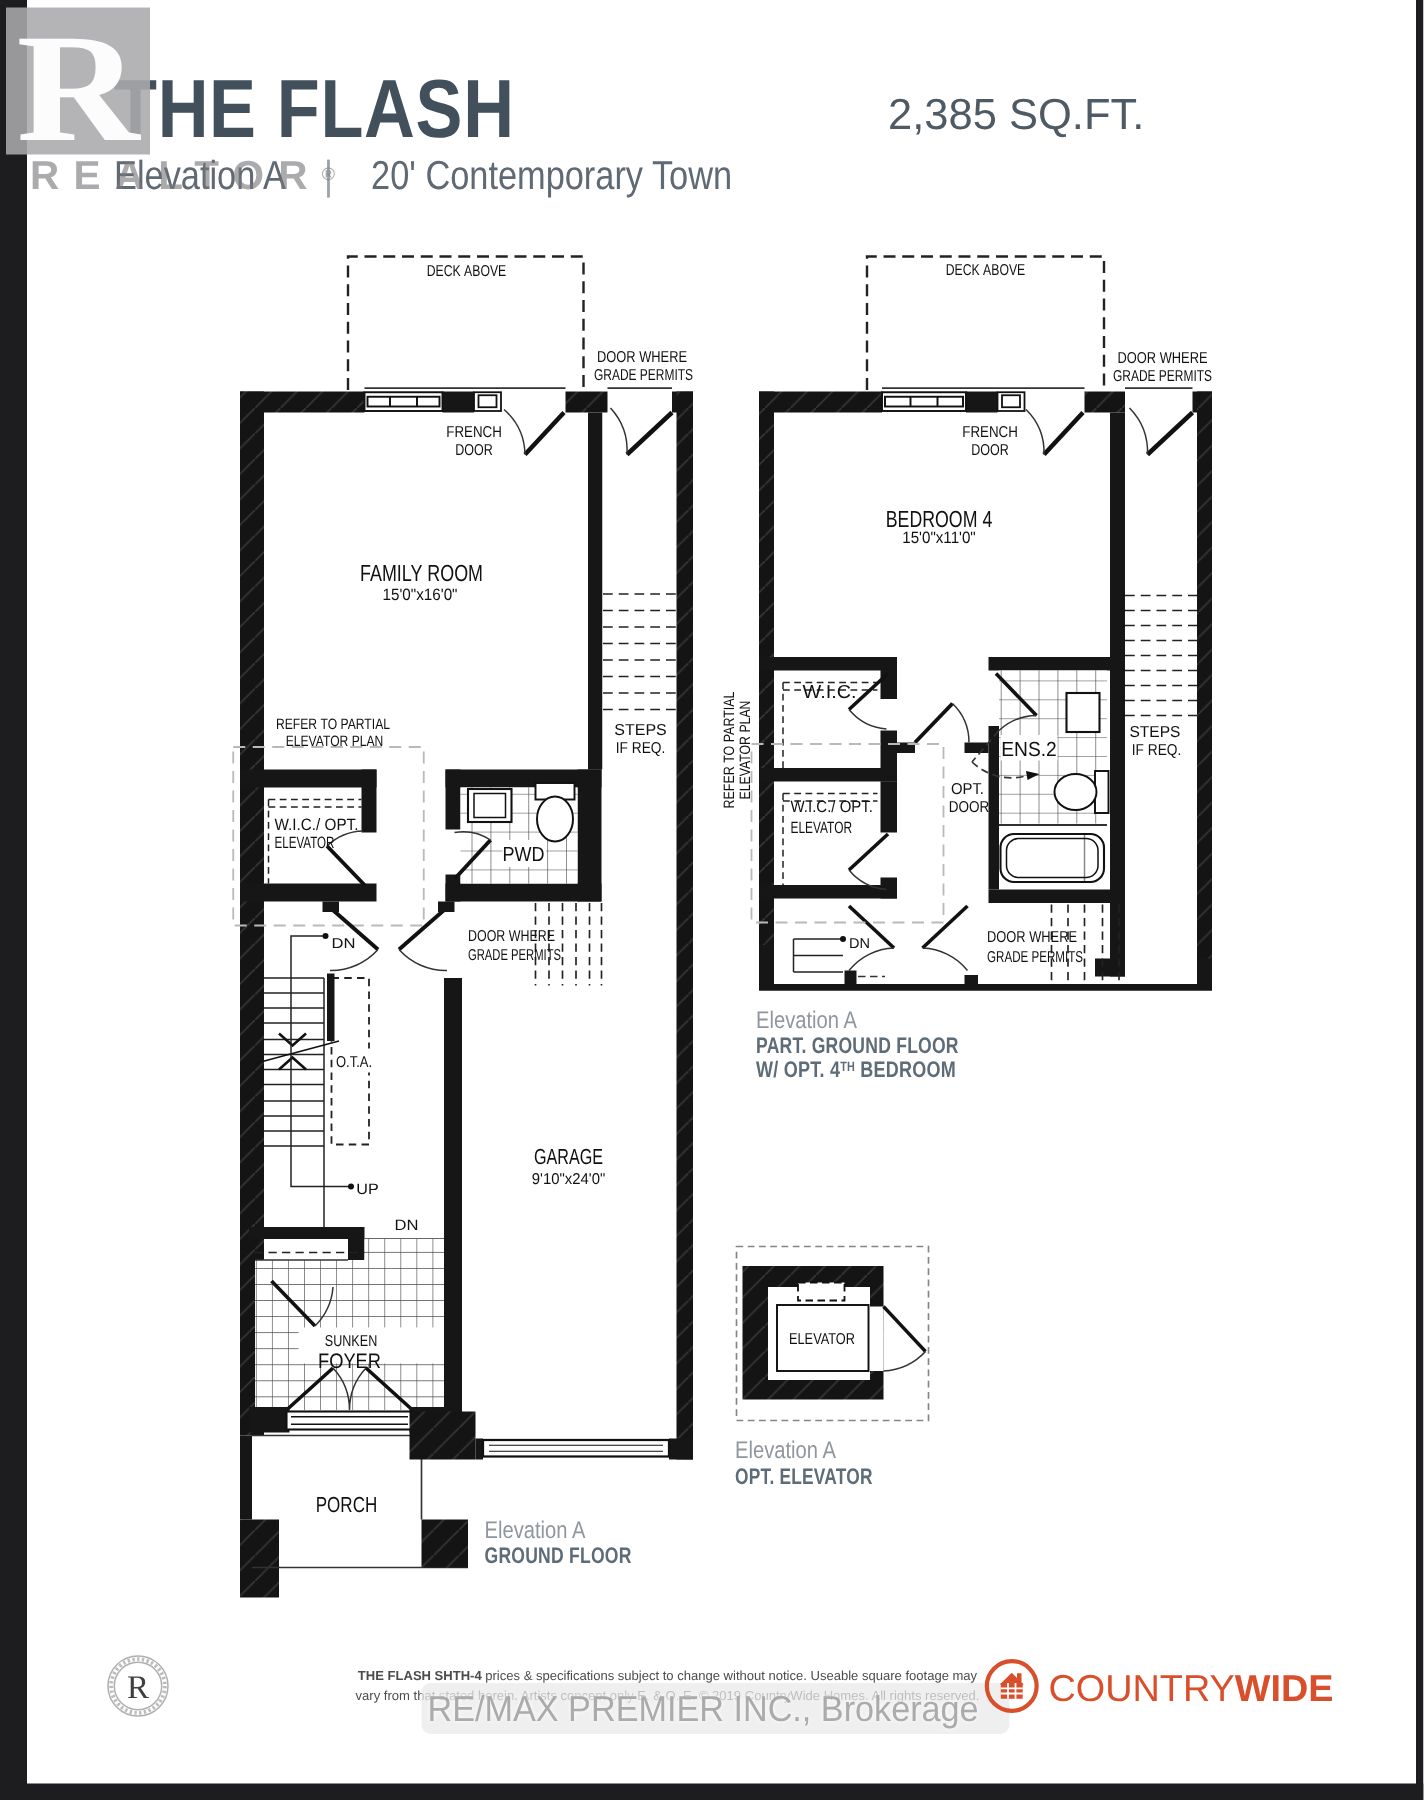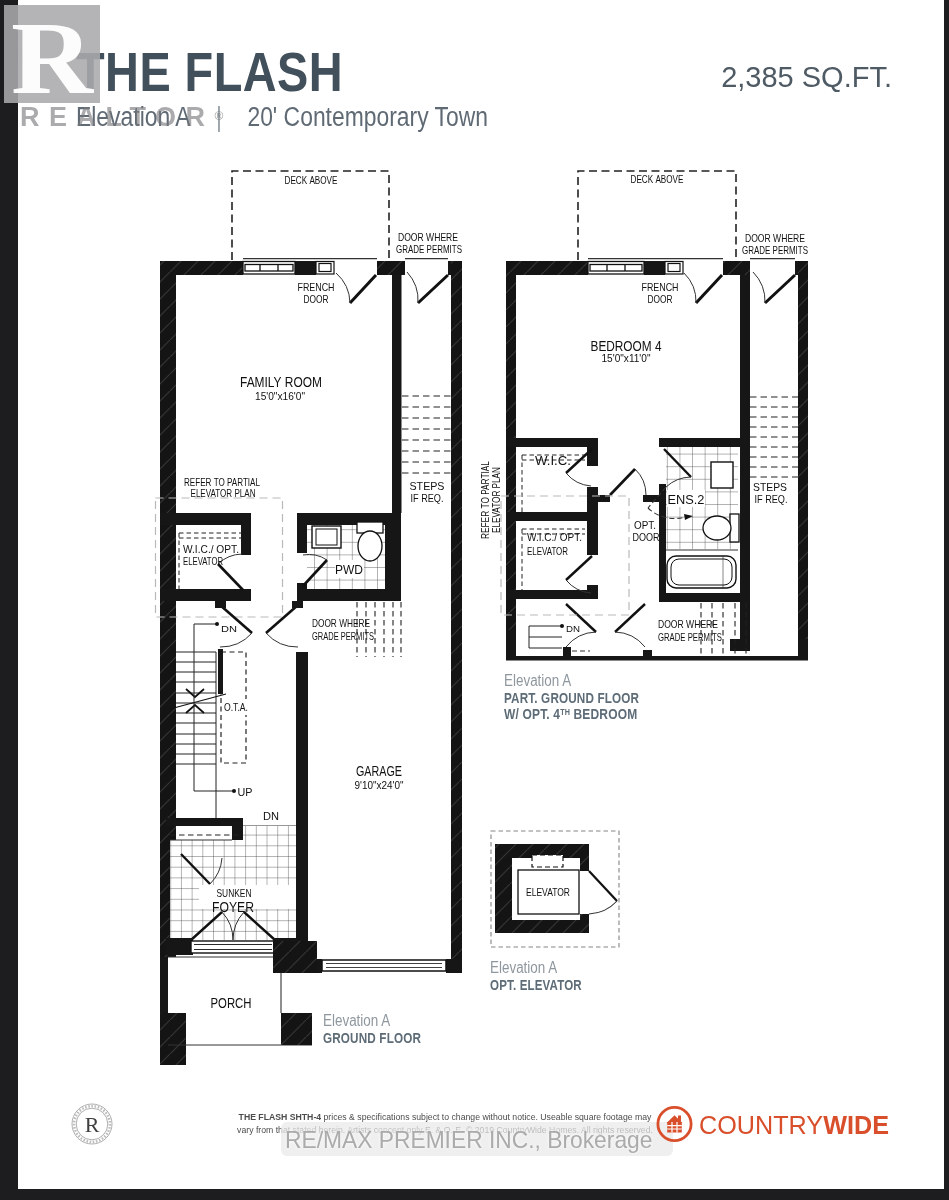--- a/index.html
+++ b/index.html
@@ -9,21 +9,21 @@
 </style>
 </head>
 <body>
 
 <div class="abs" style="left:0;top:0;width:18px;height:1200px;background:#1d1d1f;"></div>
 <div class="abs" style="left:944px;top:0;width:5px;height:1200px;background:#1d1d1f;"></div>
 <div class="abs" style="left:0;top:1189px;width:949px;height:11px;background:#1d1d1f;"></div>
 
 <div class="abs" style="left:76px;top:40px;font-size:55px;font-weight:bold;color:#42505c;letter-spacing:0.5px;transform:scaleX(0.853);transform-origin:0 0;">THE FLASH</div>
 <div class="abs" style="left:76px;top:102px;font-size:27px;color:#5f6a74;transform:scaleX(0.848);transform-origin:0 0;">Elevation A&nbsp;&nbsp;&nbsp; <span style="color:#9aa2a9;">|</span> &nbsp;&nbsp;&nbsp;20' Contemporary Town</div>
-<div class="abs" style="left:592px;top:61px;width:300px;text-align:right;font-size:29px;color:#4e5a64;">2,385 SQ.FT.</div>
+<div class="abs" style="left:592px;top:61px;width:300px;text-align:left;font-size:29px;color:#4e5a64;">2,385 SQ.FT.</div>
 
 <div class="abs" style="left:4px;top:5px;width:96px;height:98px;background:rgba(170,170,172,0.88);"></div>
 <svg class="abs" style="left:4px;top:5px;" width="96" height="98" viewBox="0 0 96 98">
     <text x="48" y="88" font-family="Liberation Serif" font-weight="bold" font-size="103" fill="rgba(255,255,255,0.96)" text-anchor="middle" textLength="82" lengthAdjust="spacingAndGlyphs">R</text>
   </svg>
 <div class="abs" style="left:20px;top:102px;font-size:27px;color:rgba(120,120,124,0.62);letter-spacing:9.5px;font-weight:bold;">REALTOR<span style="font-size:12px;letter-spacing:0;vertical-align:6px;">®</span></div>
 
 <svg class="abs" style="left:0;top:0;" width="949" height="1200" viewBox="0 0 949 1200">
 <defs>
   <pattern id="wh" width="17" height="17" patternUnits="userSpaceOnUse">

